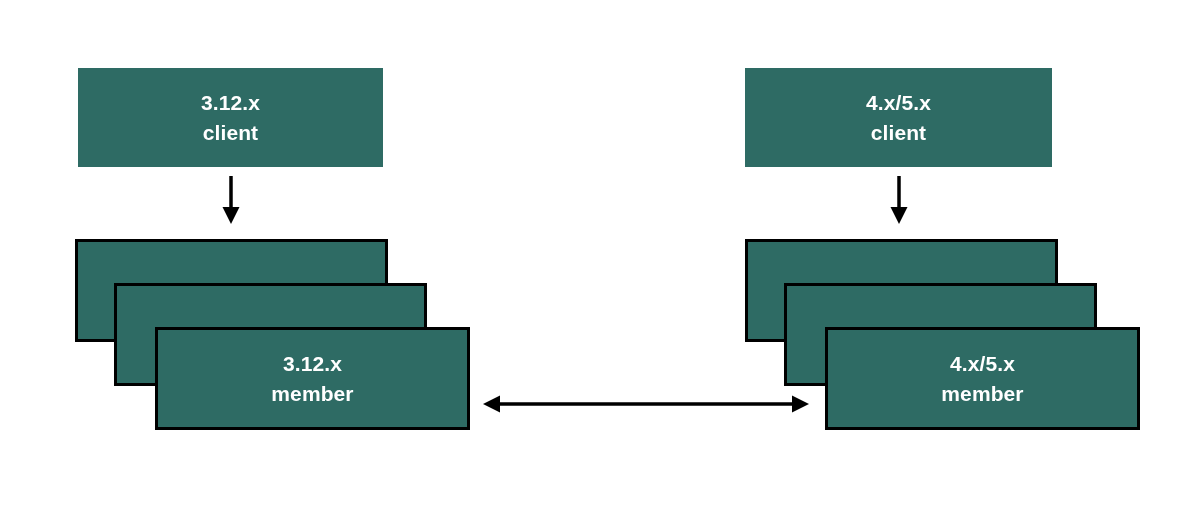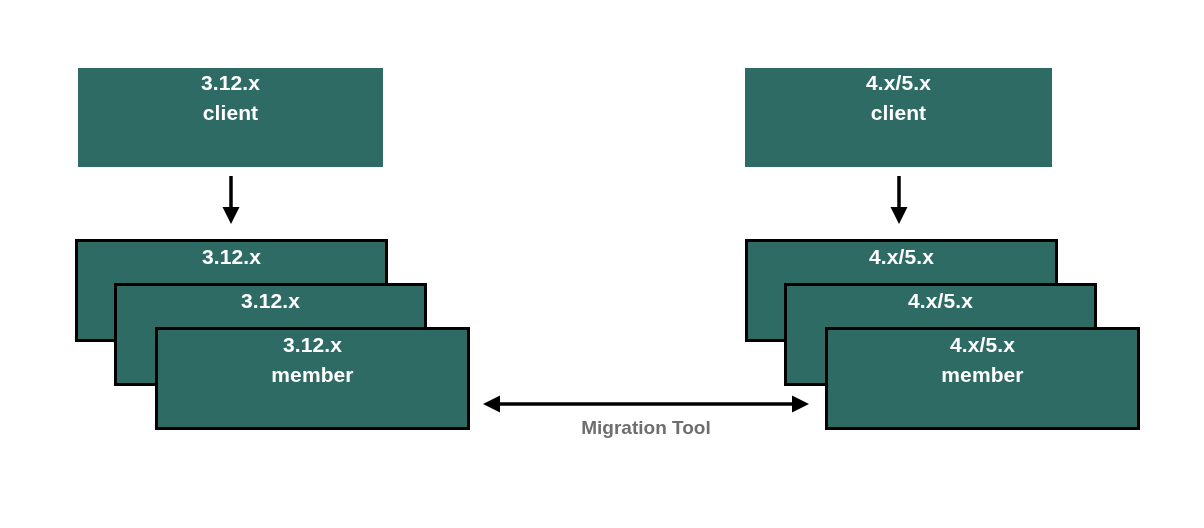--- a/index.html
+++ b/index.html
@@ -20,21 +20,21 @@
 
   
   .node {
     position: absolute;
     box-sizing: border-box;
     background: #2e6b64;
     color: #ffffff;
     display: flex;
     flex-direction: column;
     align-items: center;
-    justify-content: flex-start;
+    justify-content: center;
     text-align: center;
     font-weight: bold;
     font-size: 21px;
     line-height: 1.42;
     letter-spacing: 0.1px;
   }
   .node.bordered {
     border: 3px solid #000000;
   }
   .node .line {
@@ -117,15 +117,14 @@
   </div>
 
   <div class="arrow-wrap" style="left:482px; top:392px; width:328px; height:24px; z-index:4;">
     <svg width="328" height="24" viewBox="0 0 328 24">
       <line x1="14" y1="12" x2="314" y2="12" stroke="#000000" stroke-width="3.5"></line>
       <polygon points="1,12 18,3.5 18,20.5" fill="#000000"></polygon>
       <polygon points="327,12 310,3.5 310,20.5" fill="#000000"></polygon>
     </svg>
   </div>
 
-  <div class="mig-label" style="left:482px; top:417px; width:328px;">Migration Tool</div>
 
 </div>
 
 </body></html>

